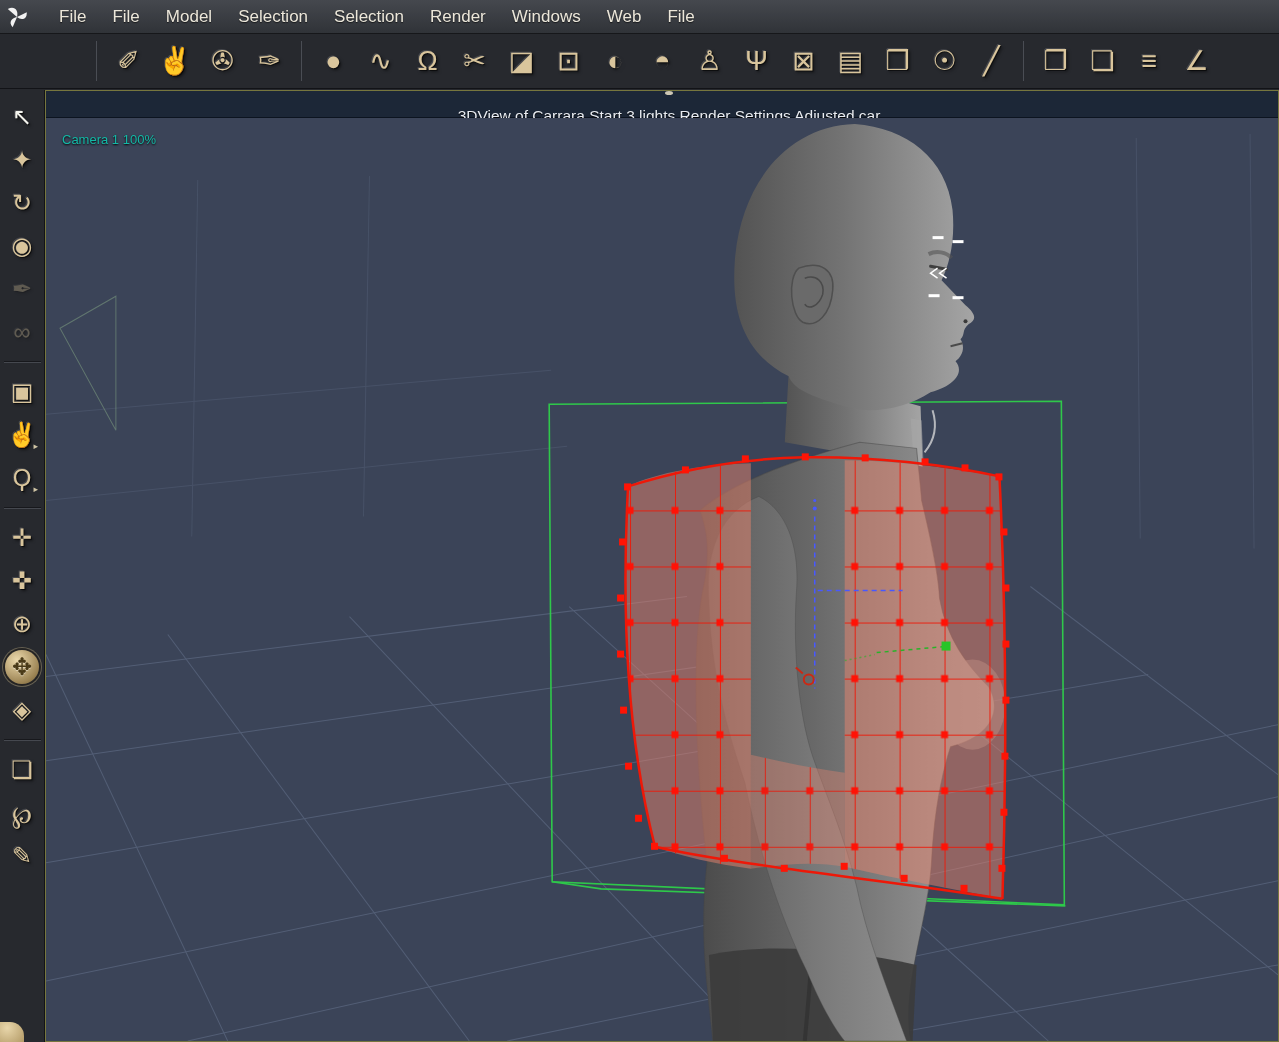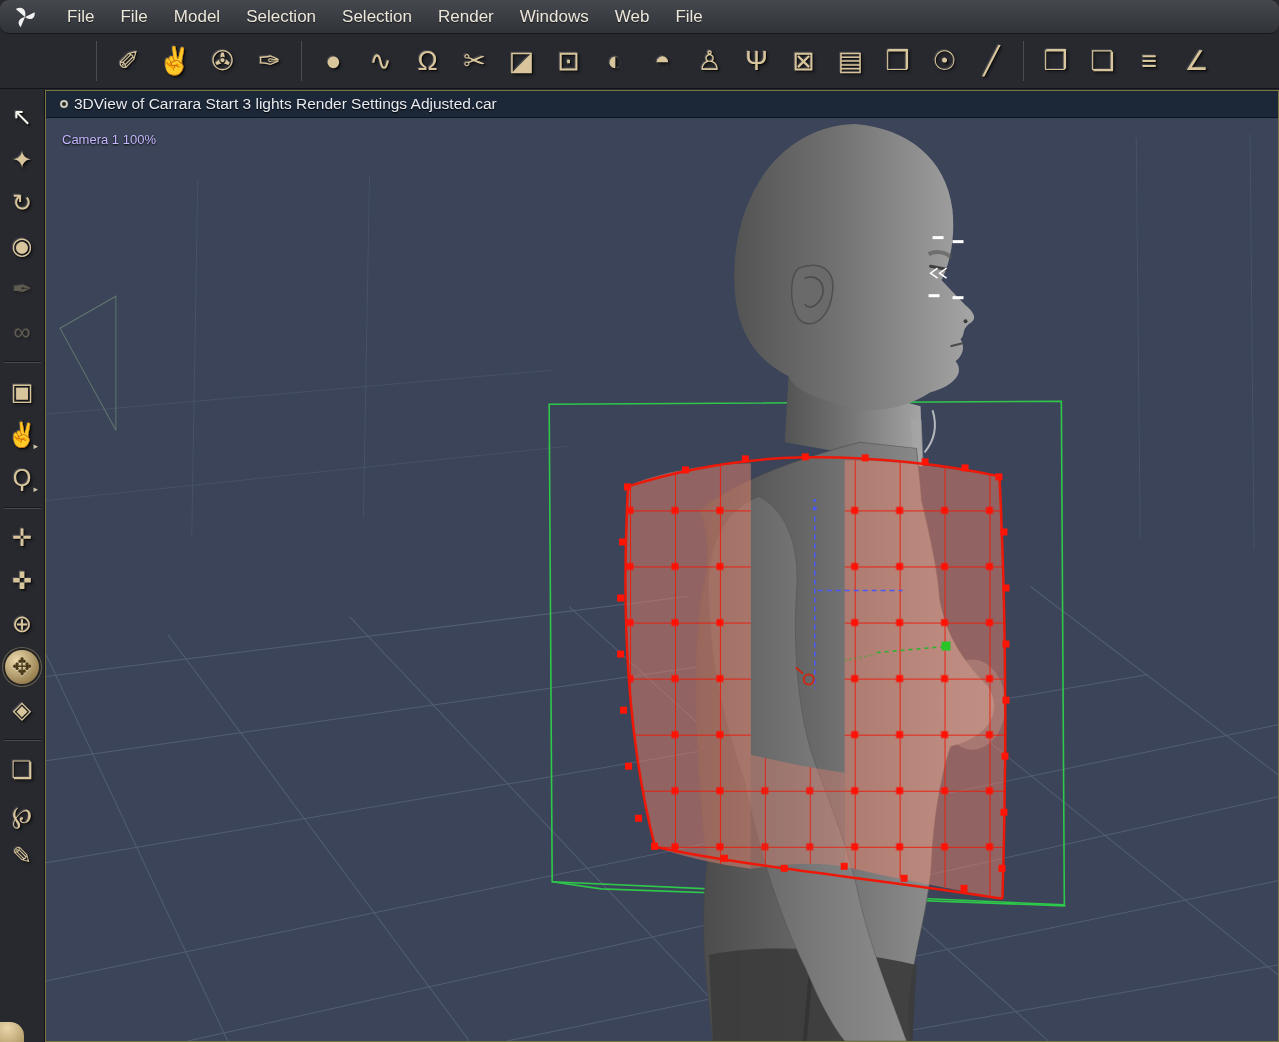--- a/index.html
+++ b/index.html
@@ -1,22 +1,22 @@
 <!DOCTYPE html>
 <html><head>
 <meta charset="utf-8">
 <style>
   * { box-sizing: border-box; margin: 0; padding: 0; }
   html,body { width:1279px; height:1042px; overflow:hidden; background:#27292e;
               font-family:"Liberation Sans", sans-serif; }
   #window { position:relative; width:1279px; height:1042px; }
 
   
-  #menubar { height:34px; display:flex; align-items:center; padding-left:10px;
-             background:linear-gradient(#45484e,#303338); border-bottom:1px solid #16171a;border-radius:9px; }
+  #menubar { height:34px; display:flex; align-items:center; padding-left:2px;
+             background:linear-gradient(#45484e,#303338); border-bottom:1px solid #16171a; }
   #logo { width:30px; height:26px; margin-right:14px; display:flex; align-items:center; justify-content:center; }
   .menu-item { padding:0 13px; font-size:17px; color:#ece7da; cursor:default;
                text-shadow:0 1px 1px rgba(0,0,0,.6); }
 
   
   #toolbar { height:55px; display:flex; align-items:center; background:#27292e;
              border-bottom:1px solid #121317; padding-left:88px; }
   .tb-tool { width:47px; height:44px; display:flex; align-items:center; justify-content:center;
              font-size:27px; color:#d9c59c; position:relative; cursor:default;
              text-shadow:1px 1px 0 rgba(0,0,0,.55), 2px 2px 3px rgba(0,0,0,.5), -1px -1px 0 rgba(255,255,255,.15); }
@@ -37,26 +37,26 @@
                     box-shadow:0 0 0 2px rgba(20,20,24,.8), 0 0 0 3px rgba(220,200,150,.35); }
   .sb-sep { width:37px; height:2px; background:#17181c; border-bottom:1px solid #45484f; margin:3px 0; }
   #sidebar-nub { position:absolute; left:0; bottom:0; width:24px; height:20px;
                  background:radial-gradient(circle at 30% 30%, #e8d6aa, #b39a66);
                  border-radius:0 14px 0 0; }
 
   
   #viewport { position:absolute; left:45px; top:90px; right:0; bottom:0;
               border:1px solid #76763e; display:flex; flex-direction:column; }
   #vp-titlebar { height:27px; background:#1c2737; border-bottom:1px solid #0c1420;
-                 display:flex; align-items:center; padding-left:14px; gap:6px; }
+                 display:flex; align-items:center; padding-left:14px; gap:12px;flex-direction:column; }
   #vp-circle { width:8px; height:8px; border:2px solid #cdc7b4; border-radius:50%; }
   #vp-title { font-size:15.5px; color:#e8ecf2; text-shadow:0 1px 1px #000; }
   #vp-canvas { flex:1; position:relative; background:#3b4458; overflow:hidden; }
   #scene { position:absolute; inset:0; width:100%; height:100%; }
-  #camera-label { position:absolute; left:16px; top:14px; font-size:13px; color:#c4b5fd;
+  #camera-label { position:absolute; left:16px; top:14px; font-size:13px; color:#14b8a6;
                   text-shadow:0 1px 2px #000; }
 </style>
 </head>
 <body>
 
 <div id="window">
 
   <div id="menubar">
     <div id="logo">
       <svg viewBox="0 0 24 24" width="26" height="26">

